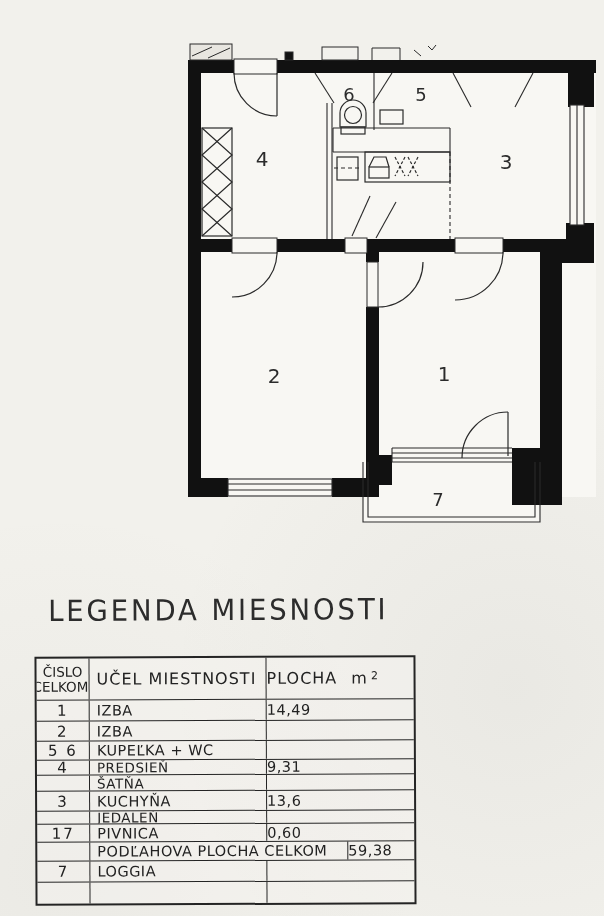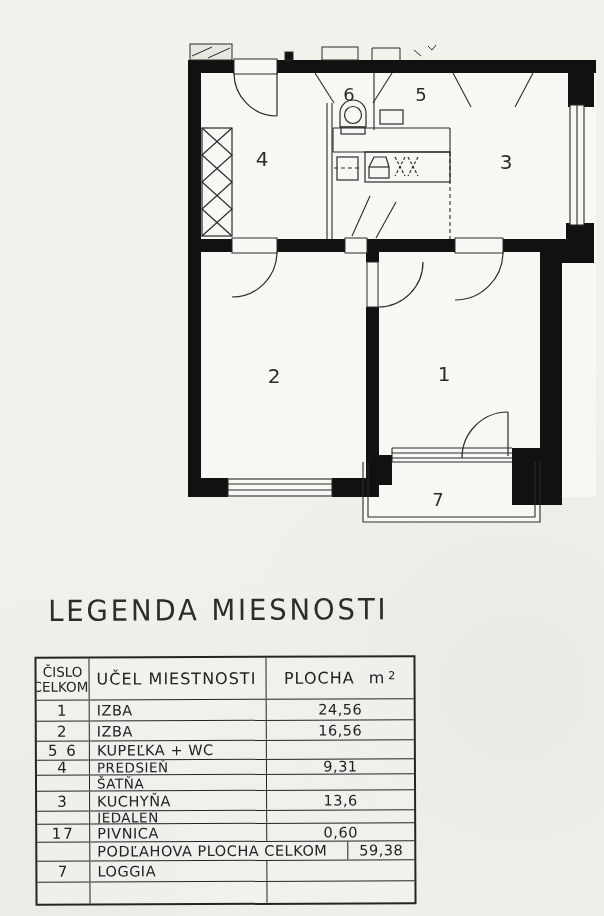--- a/index.html
+++ b/index.html
@@ -30,21 +30,21 @@
     background:rgba(248,247,243,0.35);
     box-sizing:border-box;
   }
   .trow{display:flex;box-sizing:border-box;border-top:1.5px solid #242424;}
   .trow:first-child{border-top:none;}
   .tcell{box-sizing:border-box;display:flex;align-items:center;overflow:hidden;}
   .c-no{width:53px;border-right:1.5px solid #242424;justify-content:center;
         font-size:15px;letter-spacing:2px;}
   .c-name{width:177px;border-right:1.5px solid #242424;padding-left:7px;
         font-size:14.5px;letter-spacing:0.5px;white-space:nowrap;}
-  .c-area{flex:1;justify-content:center;font-size:14.5px;letter-spacing:0.5px;}
+  .c-area{flex:1;font-size:14.5px;letter-spacing:0.5px;}
   .hdr .c-no{flex-direction:column;justify-content:center;font-size:13.5px;
         letter-spacing:0px;line-height:15px;}
   .hdr .c-name,.hdr .c-area{font-size:16px;letter-spacing:1px;}
   .hdr .c-area sup{font-size:11px;margin-left:3px;transform:translateY(-2px);}
   .hdr .c-area .unit{margin-left:14px;}
   
   .row-merged .c-name{width:258px;font-size:14.5px;}
   
   .r-hdr{height:41px;}
   .r-0{height:21px;} .r-1{height:20px;} .r-2{height:19px;} .r-3{height:15px;}
@@ -215,26 +215,25 @@
       <div class="tcell c-area">
         <span>PLOCHA</span>
         <span class="unit">m</span>
         <sup>2</sup>
       </div>
     </div>
 
     <div class="trow r-0">
       <div class="tcell c-no">1</div>
       <div class="tcell c-name">IZBA</div>
-      <div class="tcell c-area">24,56</div>
+      <div class="tcell c-area">14,49</div>
     </div>
     <div class="trow r-1">
       <div class="tcell c-no">2</div>
       <div class="tcell c-name">IZBA</div>
-      <div class="tcell c-area">16,56</div>
     </div>
     <div class="trow r-2">
       <div class="tcell c-no">5 6</div>
       <div class="tcell c-name">KUPEĽKA + WC</div>
     </div>
     <div class="trow r-3">
       <div class="tcell c-no">4</div>
       <div class="tcell c-name">PREDSIEŇ</div>
       <div class="tcell c-area">9,31</div>
     </div>

